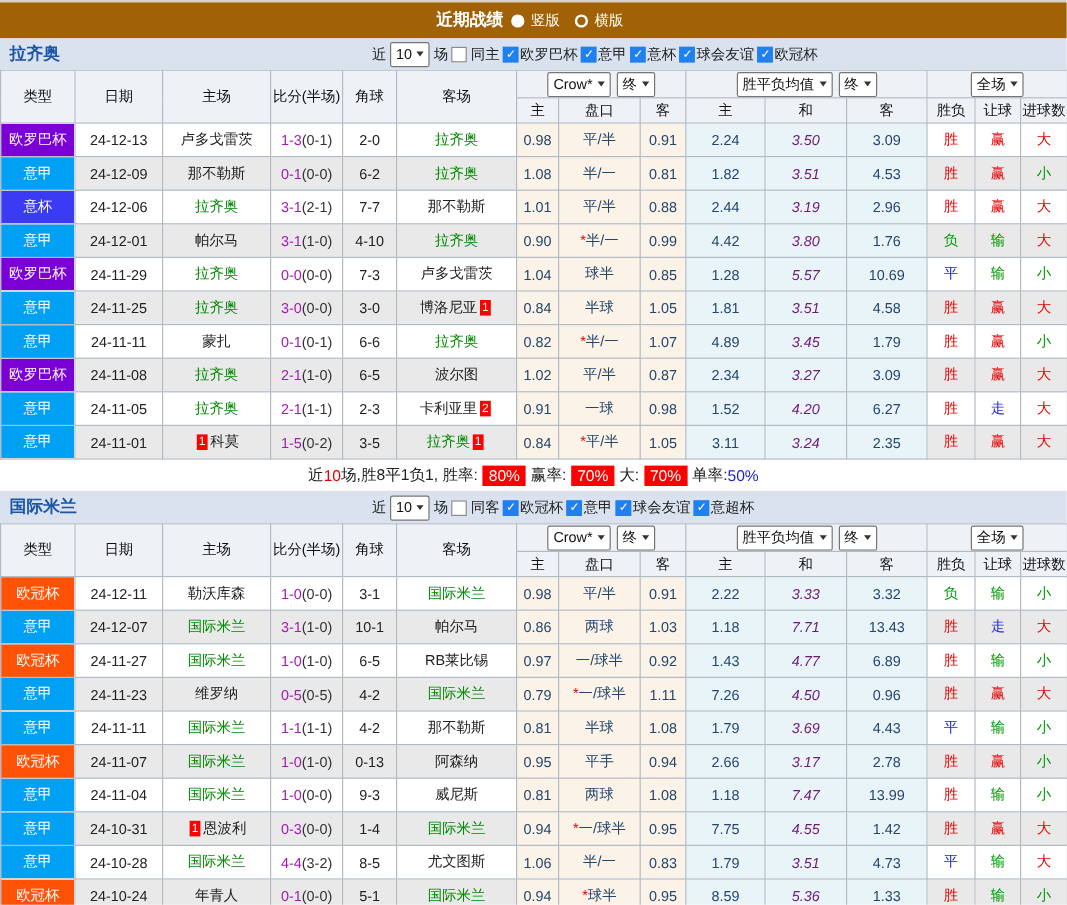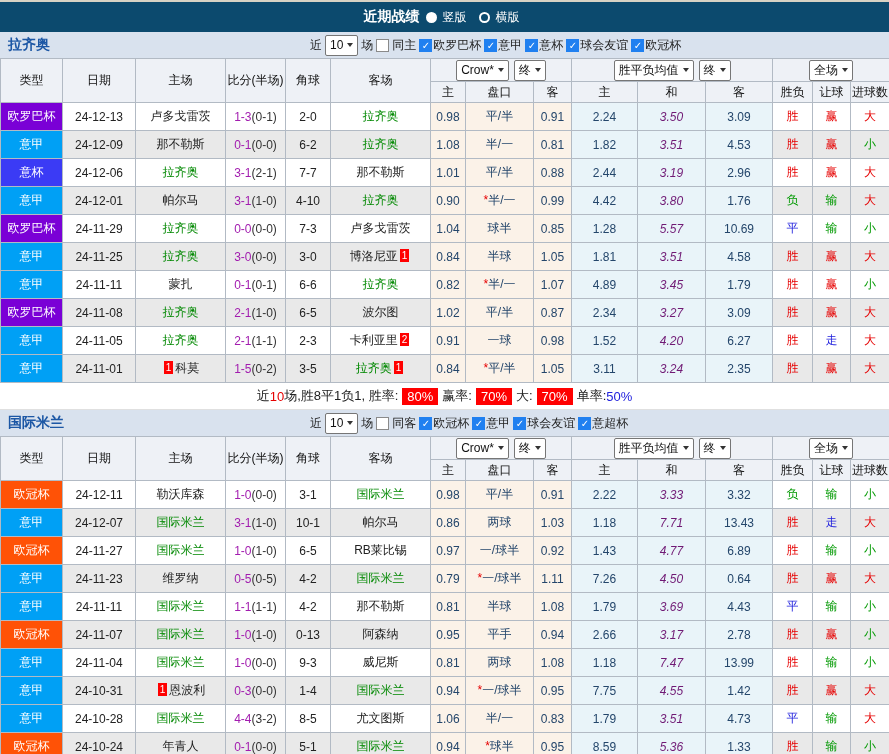--- a/index.html
+++ b/index.html
@@ -1,21 +1,21 @@
 <!DOCTYPE html>
 <html><head>
 <meta charset="utf-8">
 <style>
   html,body{margin:0;padding:0;}
   body{width:889px;height:754px;overflow:hidden;background:#fff;
        font-family:"Liberation Sans",sans-serif;font-size:12px;color:#222;}
   .page{width:889px;height:754px;border-top:2px solid #d8d2c4;box-sizing:border-box;}
 
   
-  .titlebar{height:30px;background:#0c4a6e;display:flex;align-items:center;justify-content:center;gap:6px;color:#fff;}
+  .titlebar{height:30px;background:#a16207;display:flex;align-items:center;justify-content:center;gap:6px;color:#fff;}
   .titlebar .title{font-size:14px;font-weight:bold;}
   .radio{width:11px;height:11px;border:2px solid #fff;border-radius:50%;box-sizing:border-box;display:inline-block;}
   .radio.sel{background:#fff;}
   .radio-label{font-size:12px;margin-right:6px;}
 
   
   .filterbar{height:26px;background:#d9e2ee;position:relative;display:flex;align-items:center;}
   .teamname{font-size:14px;font-weight:bold;color:#1c57a5;padding-left:8px;}
   .filters{position:absolute;left:310px;display:flex;align-items:center;gap:3px;color:#222;white-space:nowrap;}
   .cb{width:13px;height:13px;box-sizing:border-box;border:1px solid #8a8a8a;background:#fff;display:inline-block;
@@ -504,21 +504,21 @@
           <td class="base">24-11-23</td>
           <td class="base"><span>维罗纳</span></td>
           <td class="base"><span class="sc-main">0-5</span><span class="sc-half">(0-5)</span></td>
           <td class="base">4-2</td>
           <td class="base"><span class="tg">国际米兰</span></td>
           <td class="crow">0.79</td>
           <td class="crow"><span class="star">*</span>一/球半</td>
           <td class="crow">1.11</td>
           <td class="eu">7.26</td>
           <td class="eu mid">4.50</td>
-          <td class="eu">0.64</td>
+          <td class="eu">0.96</td>
           <td class="base res cr">胜</td>
           <td class="base res cr">赢</td>
           <td class="base res cr">大</td>
         </tr>
         <tr>
           <td class="league" style="background: rgb(0, 160, 245);">意甲</td>
           <td class="base">24-11-11</td>
           <td class="base"><span class="tg">国际米兰</span></td>
           <td class="base"><span class="sc-main">1-1</span><span class="sc-half">(1-1)</span></td>
           <td class="base">4-2</td>

